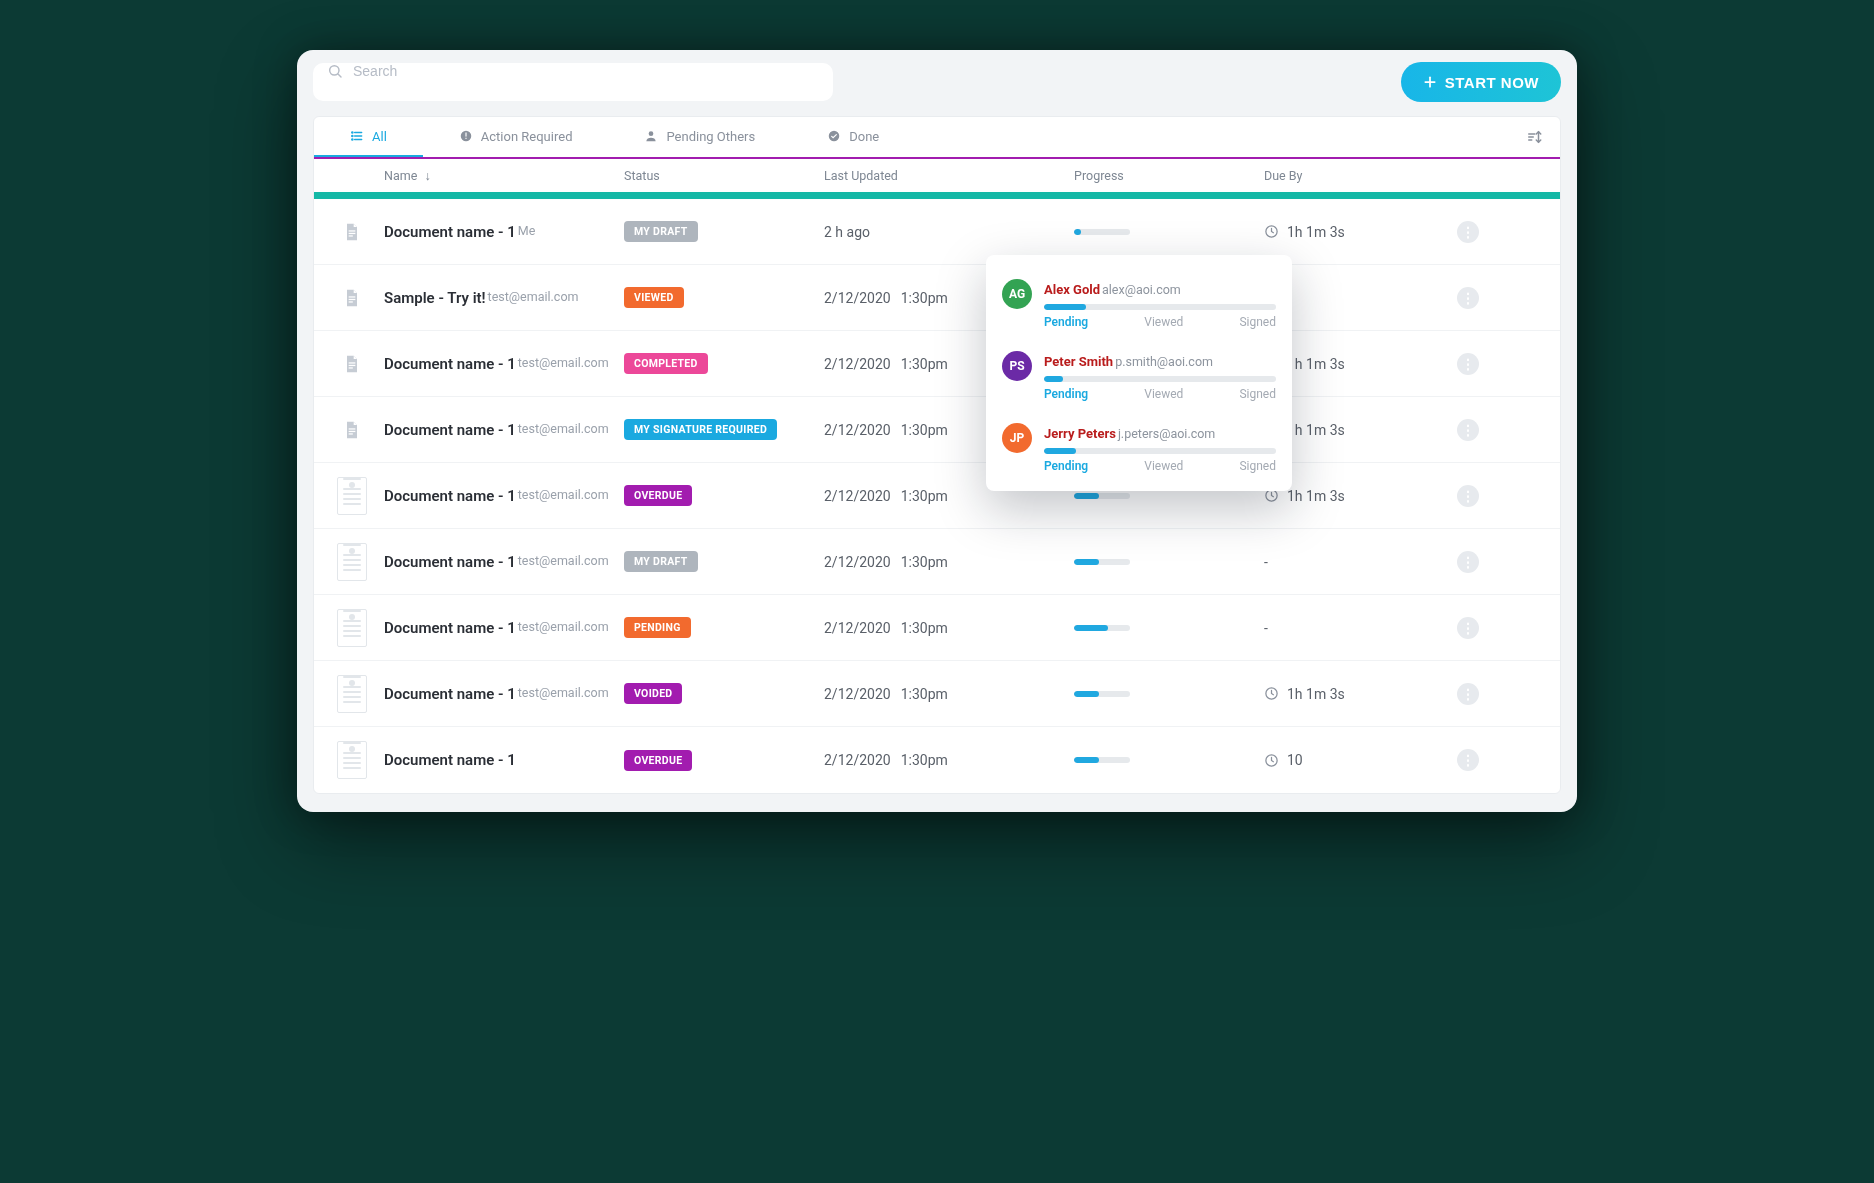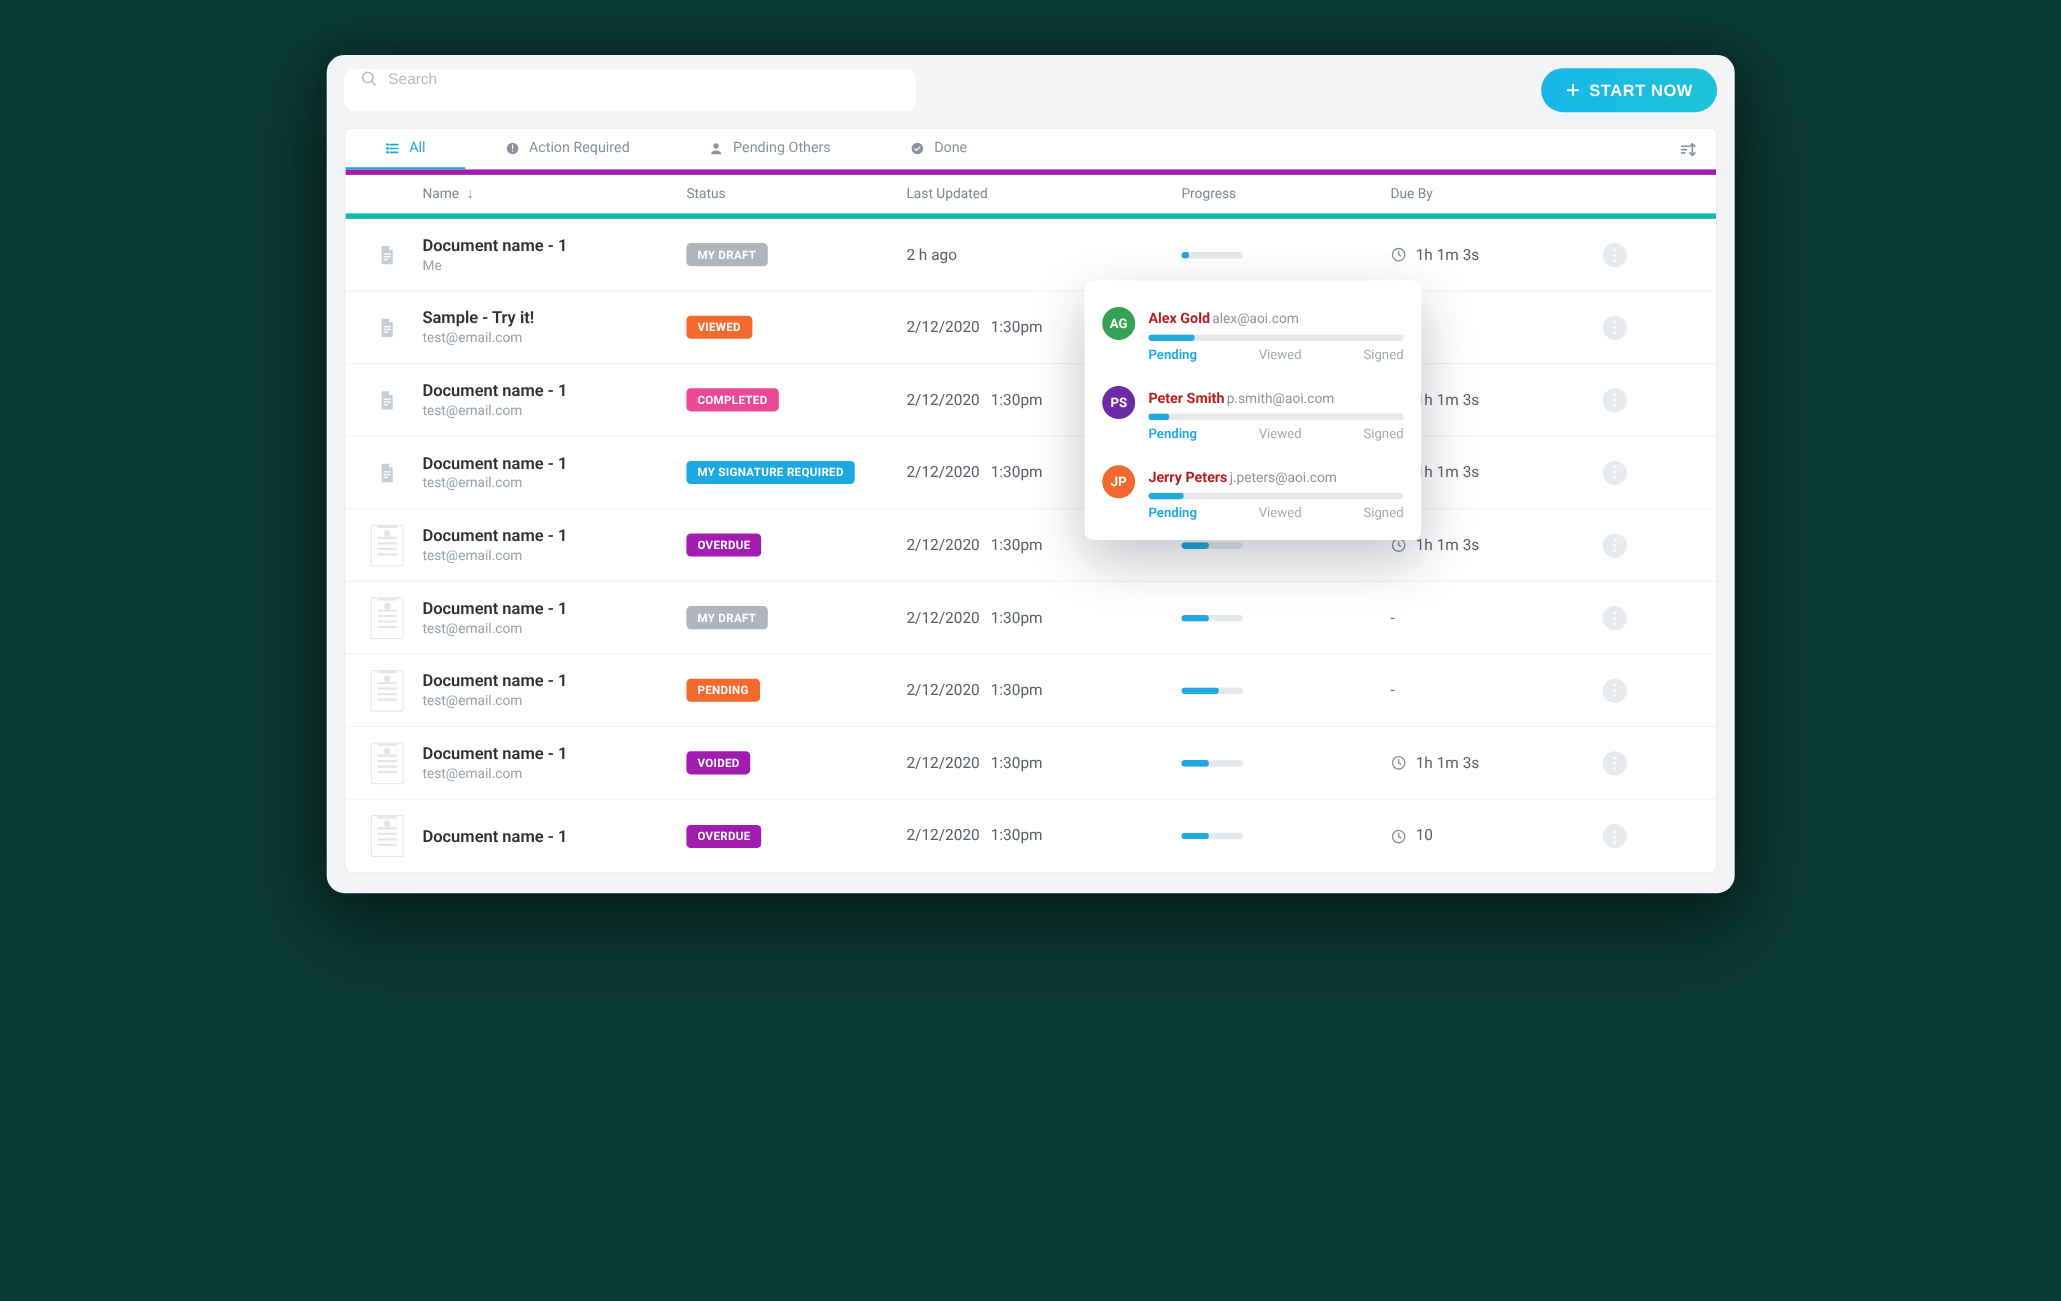--- a/index.html
+++ b/index.html
@@ -60,21 +60,21 @@
     background: #fff;
     border: 1px solid #e9ecef;
     border-radius: 6px;
     overflow: hidden;
     position: relative;
   }
   
   .tabs {
     display: flex;
     align-items: center;
-    border-bottom: 5px solid #a21caf;
+    border-bottom: 2px solid #a21caf;
     height: 42px;
     padding-right: 10px;
   }
   .tab {
     display: flex; align-items: center; gap: 8px;
     padding: 0 36px;
     font-size: 13px;
     color: #8a919c;
     height: 100%;
     border-bottom: 2px solid transparent;
@@ -85,39 +85,39 @@
   .sort-btn {
     width: 32px; height: 32px; display:flex; align-items:center; justify-content:center;
     color:#8a919c; cursor:pointer; border-radius:4px;
   }
   
   .header-row {
     display: grid;
     grid-template-columns: 64px 240px 200px 250px 190px 180px 48px;
     align-items: center;
     height: 40px;
-    border-bottom: 5px solid #14b8a6;
+    border-bottom: 7px solid #14b8a6;
     padding: 0 6px;
     color: #7e8793;
     font-size: 12.5px;
   }
   
   .row {
     display: grid;
     grid-template-columns: 64px 240px 200px 250px 190px 180px 48px;
     align-items: center;
     min-height: 66px;
     padding: 10px 6px;
     border-bottom: 1px solid #f0f2f4;
     font-size: 14px;
     color: #4a4f57;
   }
   .row:last-child { border-bottom: none; }
   .iconcell { display:flex; justify-content:center; color:#c6ccd4; }
-  .namecell { display:flex; flex-direction:column; gap:2px; }
+  .namecell { display:flex; flex-direction:row; gap:2px; }
   .doc-name { font-size: 15px; font-weight: 600; color: #2b2f36; }
   .doc-sub  { font-size: 12.5px; color: #9aa1ab; }
   .datecell { color:#5a6069; }
   .datecell .t2 { margin-left: 10px; color:#5a6069; }
   .progcell .bar {
     width: 56px; height: 6px; border-radius: 3px; background:#e6e9ec; position:relative; overflow:hidden;
   }
   .progcell .bar > span { position:absolute; left:0; top:0; bottom:0; background:#20a8e0; border-radius:3px; }
   .duecell { display:flex; align-items:center; gap:8px; color:#5a6069; }
   .morecell { display:flex; justify-content:center; }

